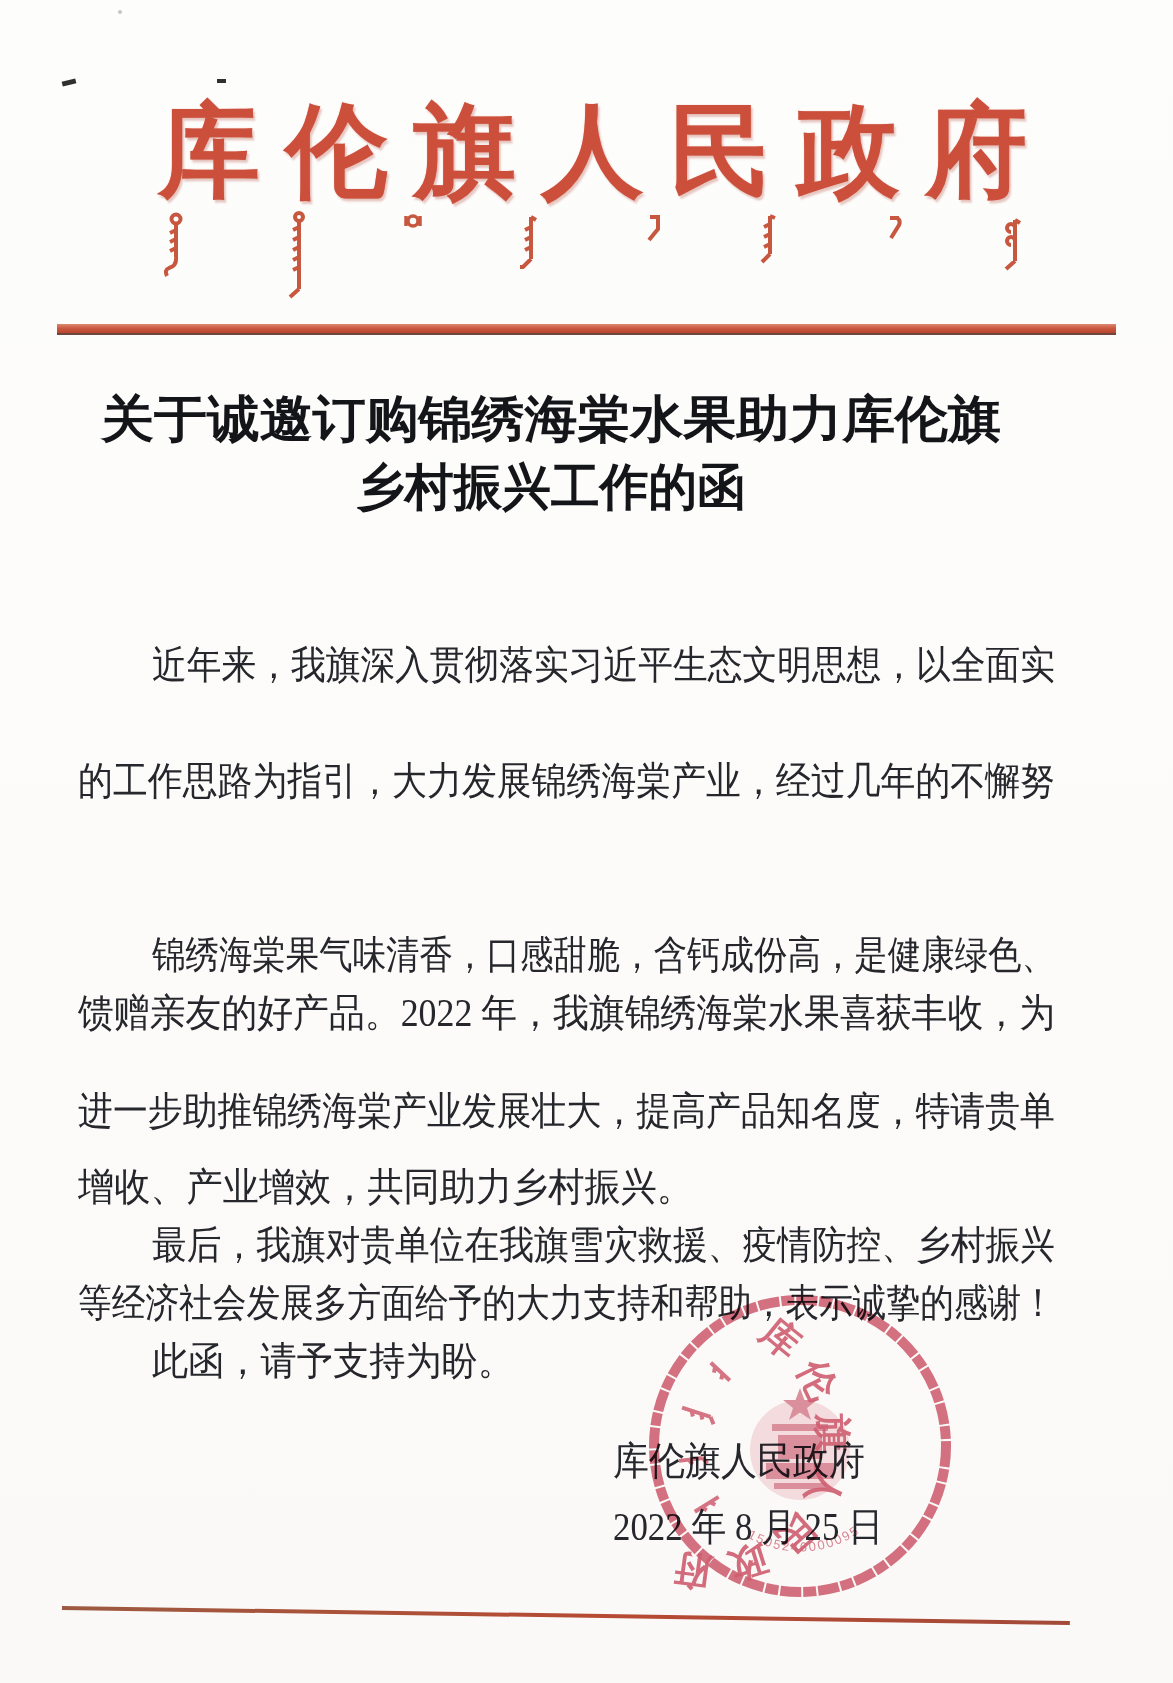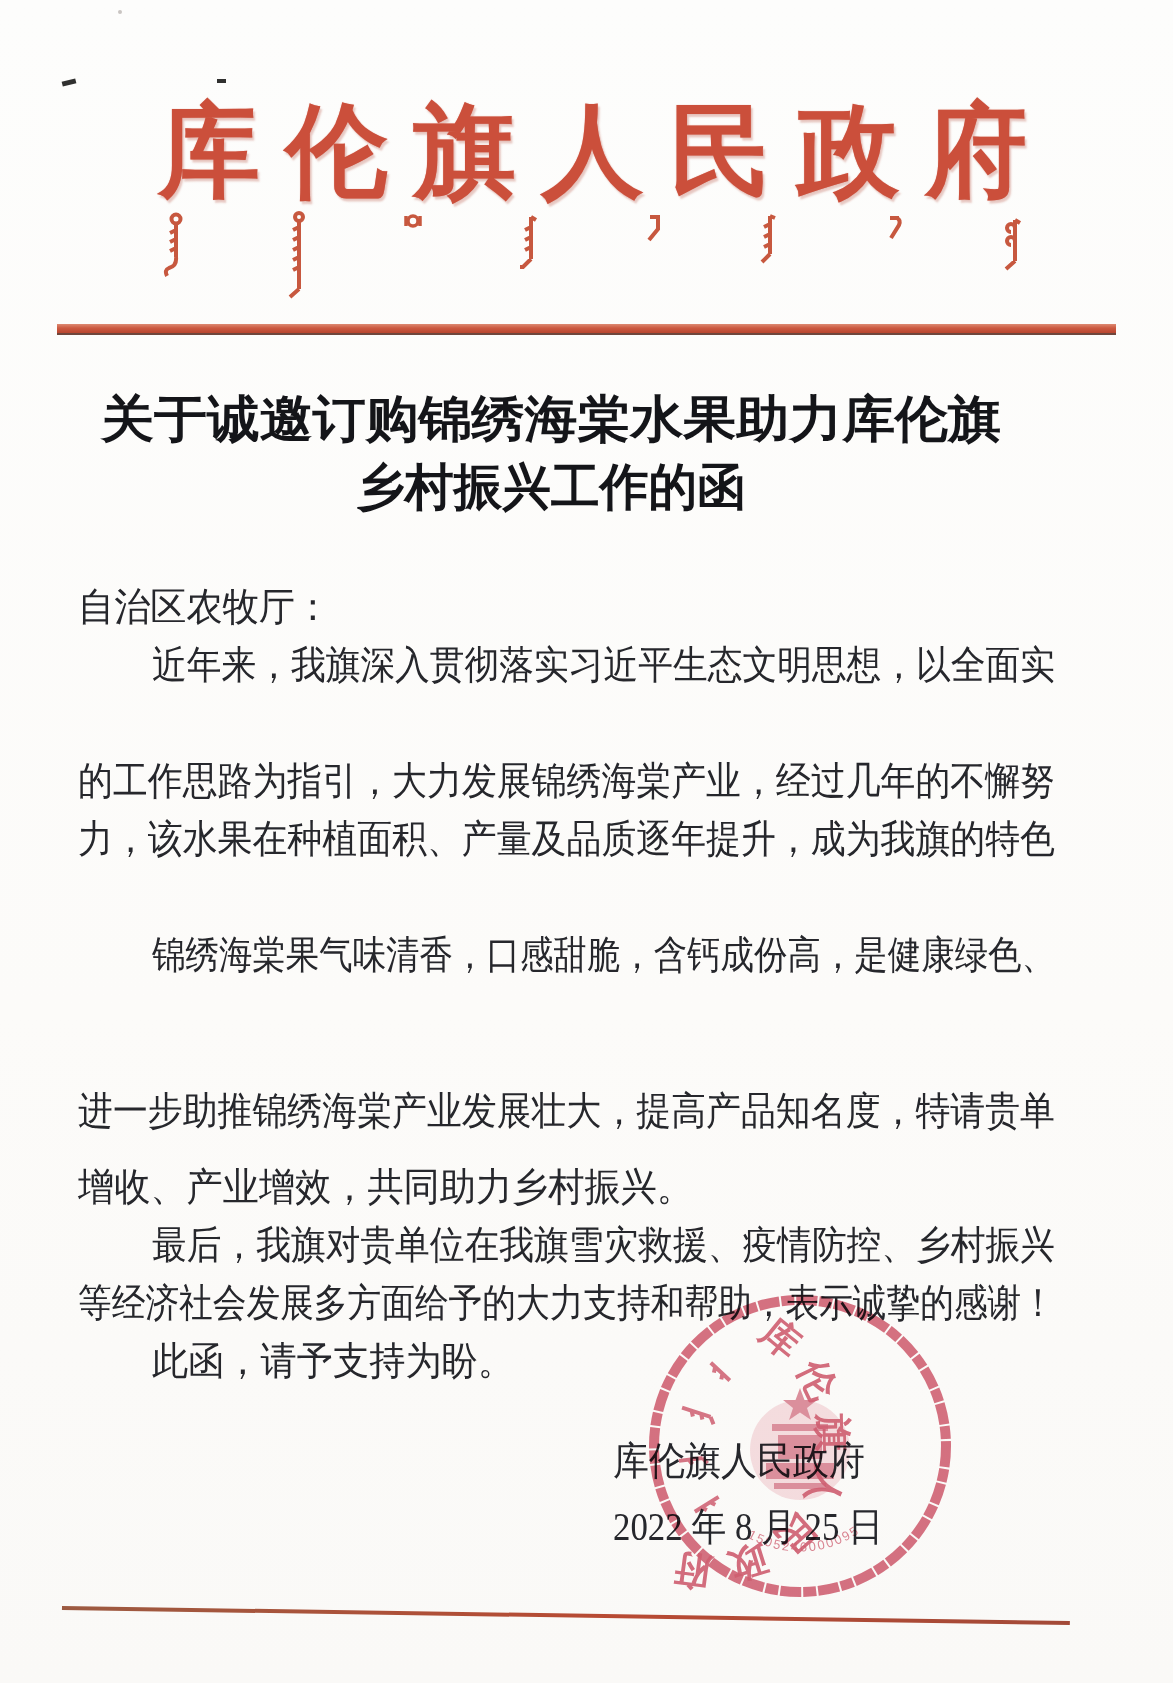--- a/index.html
+++ b/index.html
@@ -110,30 +110,28 @@
 
   <div class="abs rule-top"></div>
 
   <div class="abs title-line title1">
     <span class="fit fit-center" style="transform-origin: left center; transform: scaleX(1.05882);">关于诚邀订购锦绣海棠水果助力库伦旗</span>
   </div>
   <div class="abs title-line title2">
     <span class="fit fit-center" style="transform-origin: left center; transform: scaleX(0.975);">乡村振兴工作的函</span>
   </div>
 
-  <div class="abs body-line" style="top:578px">
-    <span class="fit" style="transform-origin: left center; transform: scaleX(0.92674);">自治区农牧厅：</span></div>
   <div class="abs body-line indent" style="top:636px">
     <span class="fit" style="transform-origin: left center; transform: scaleX(0.890533);">近年来，我旗深入贯彻落实习近平生态文明思想，以全面实</span></div>
   <div class="abs body-line" style="top:752px">
     <span class="fit" style="transform-origin: left center; transform: scaleX(0.894689);">的工作思路为指引，大力发展锦绣海棠产业，经过几年的不懈努</span></div>
-  <div class="abs body-line" style="top:810px">
-    <span class="fit" style="transform-origin: left center; transform: scaleX(0.894689);">力，该水果在种植面积、产量及品质逐年提升，成为我旗的特色</span></div>
   <div class="abs body-line indent" style="top:926px">
     <span class="fit" style="transform-origin: left center; transform: scaleX(0.85755);">锦绣海棠果气味清香，口感甜脆，含钙成份高，是健康绿色、</span></div>
+  <div class="abs body-line" style="top:984px">
+    <span class="fit" style="transform-origin: left center; transform: scaleX(0.919313);">馈赠亲友的好产品。2022 年，我旗锦绣海棠水果喜获丰收，为</span></div>
   <div class="abs body-line" style="top:1082px">
     <span class="fit" style="transform-origin: left center; transform: scaleX(0.894689);">进一步助推锦绣海棠产业发展壮大，提高产品知名度，特请贵单</span></div>
   <div class="abs body-line" style="top:1158px">
     <span class="fit" style="transform-origin: left center; transform: scaleX(0.927602);">增收、产业增效，共同助力乡村振兴。</span></div>
   <div class="abs body-line indent" style="top:1216px">
     <span class="fit" style="transform-origin: left center; transform: scaleX(0.890533);">最后，我旗对贵单位在我旗雪灾救援、疫情防控、乡村振兴</span></div>
   <div class="abs body-line" style="top:1274px">
     <span class="fit" style="transform-origin: left center; transform: scaleX(0.863837);">等经济社会发展多方面给予的大力支持和帮助，表示诚挚的感谢！</span></div>
   <div class="abs body-line indent" style="top:1332px">
     <span class="fit" style="transform-origin: left center; transform: scaleX(0.928205);">此函，请予支持为盼。</span></div>

